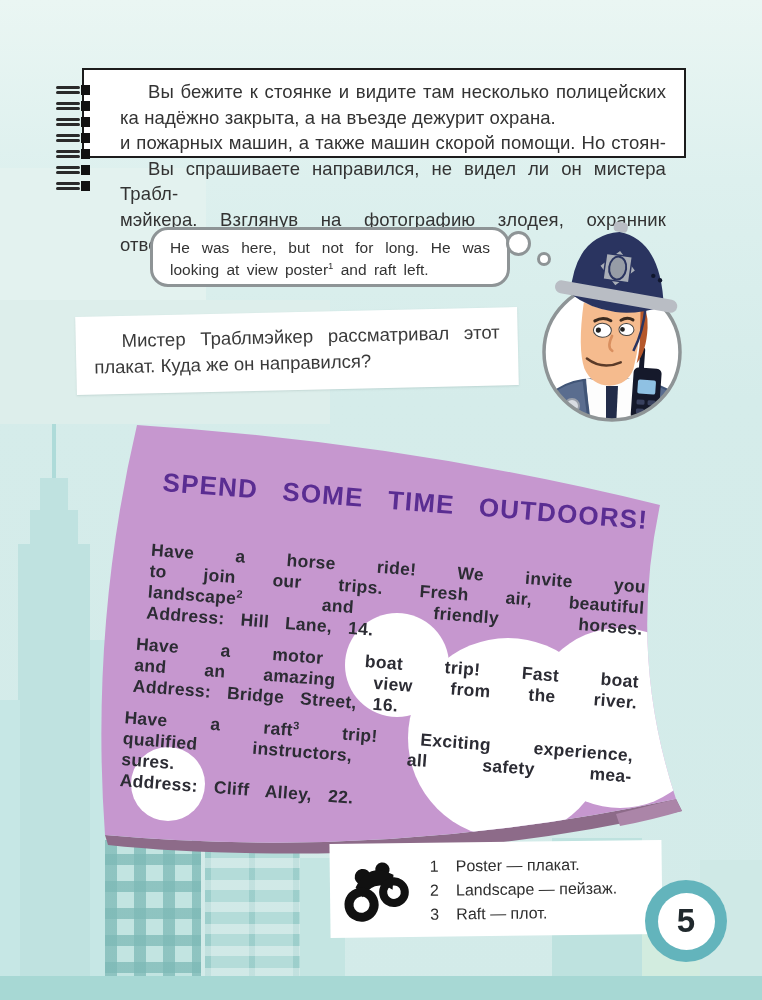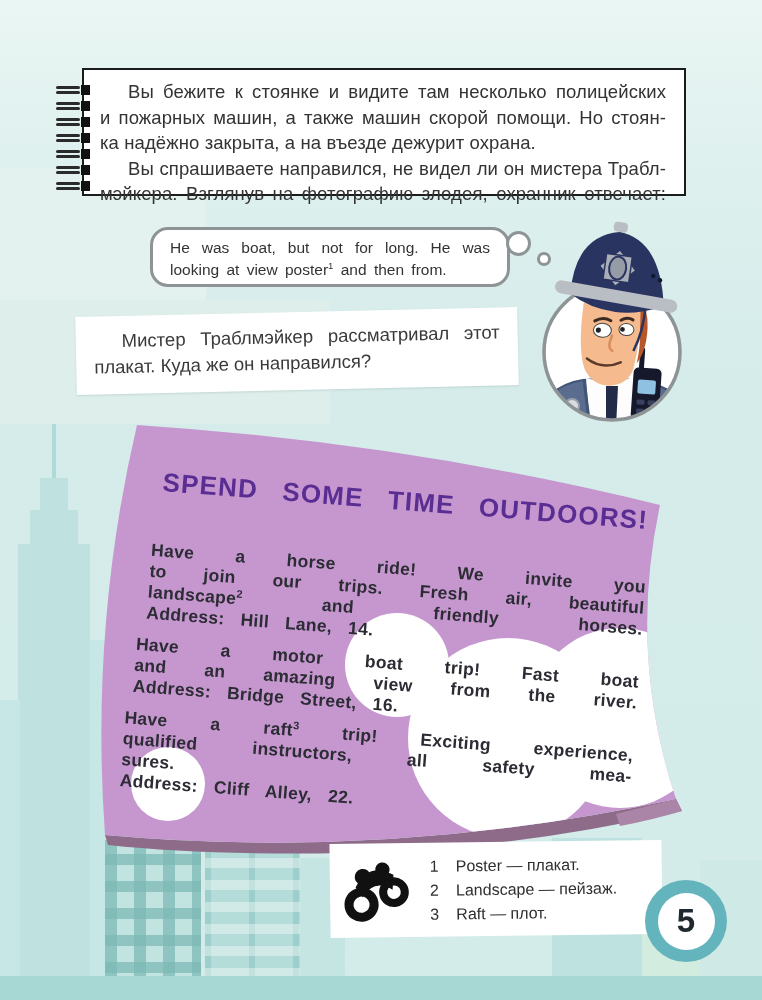--- a/index.html
+++ b/index.html
@@ -22,23 +22,23 @@
   }
   .win-slats{
     background-image:
       repeating-linear-gradient(0deg,rgba(255,255,255,.38) 0 10px,rgba(0,0,0,0) 10px 22px),
       repeating-linear-gradient(90deg,rgba(134,193,190,.5) 0 6px,rgba(0,0,0,0) 6px 44px);
     background-color:#b4dcd9;
   }
   .bottom-band{background:#a7d8d4;}
   
   .notebook{
-    left:82px;top:68px;width:604px;height:128px;background:#fff;
+    left:82px;top:68px;width:604px;height:90px;background:#fff;
     border:2.5px solid #1c1c1c;box-sizing:border-box;
-    padding:9px 18px 0 16px;
+    padding:9px 18px 0 36px;
   }
   .nb-line{font-size:18.5px;line-height:25.5px;color:#333;letter-spacing:.1px;}
   .just{text-align:justify;text-align-last:justify;}
   .ind{text-indent:28px;}
   .coil{position:absolute;left:-28px;width:36px;height:10px;}
   .coil .bar{position:absolute;left:0;width:24px;height:2.6px;background:#2a2a2a;border-radius:2px;}
   .coil .bar.b1{top:0;}
   .coil .bar.b2{top:5px;}
   .coil .sq{position:absolute;right:2px;top:-1px;width:9px;height:10px;background:#111;}
   
@@ -150,29 +150,29 @@
         <span class="bar b1"></span>
         <span class="bar b2"></span>
         <span class="sq"></span>
       </div>
     <div class="coil" style="top:112px;">
         <span class="bar b1"></span>
         <span class="bar b2"></span>
         <span class="sq"></span>
       </div>
     <div class="nb-line just ind">Вы бежите к стоянке и видите там несколько полицейских</div>
+    <div class="nb-line">ка надёжно закрыта, а на въезде дежурит охрана.</div>
     <div class="nb-line just">и пожарных машин, а также машин скорой помощи. Но стоян-</div>
-    <div class="nb-line">ка надёжно закрыта, а на въезде дежурит охрана.</div>
     <div class="nb-line just ind">Вы спрашиваете направился, не видел ли он мистера Трабл-</div>
     <div class="nb-line just">мэйкера. Взглянув на фотографию злодея, охранник отвечает:</div>
   </div>
 
   <div class="abs speech">
-    <div class="sp-line just">He was boat, but not for long. He was</div>
-    <div class="sp-line"><span>looking at view poster</span><span class="sup">1</span><span> and then from.</span></div>
+    <div class="sp-line just">He was here, but not for long. He was</div>
+    <div class="sp-line"><span>looking at view poster</span><span class="sup">1</span><span> and raft left.</span></div>
   </div>
   <div class="abs th-circle" style="left:506px;top:231px;width:25px;height:25px;"></div>
   <div class="abs th-circle" style="left:537px;top:252px;width:14px;height:14px;"></div>
 
   <svg class="abs" style="left:526px;top:210px;" width="180" height="218" viewBox="0 0 180 218">
     <defs>
       <clipPath id="copCircle">
           <circle cx="86" cy="142" r="68"></circle>
         </clipPath>
     </defs>

